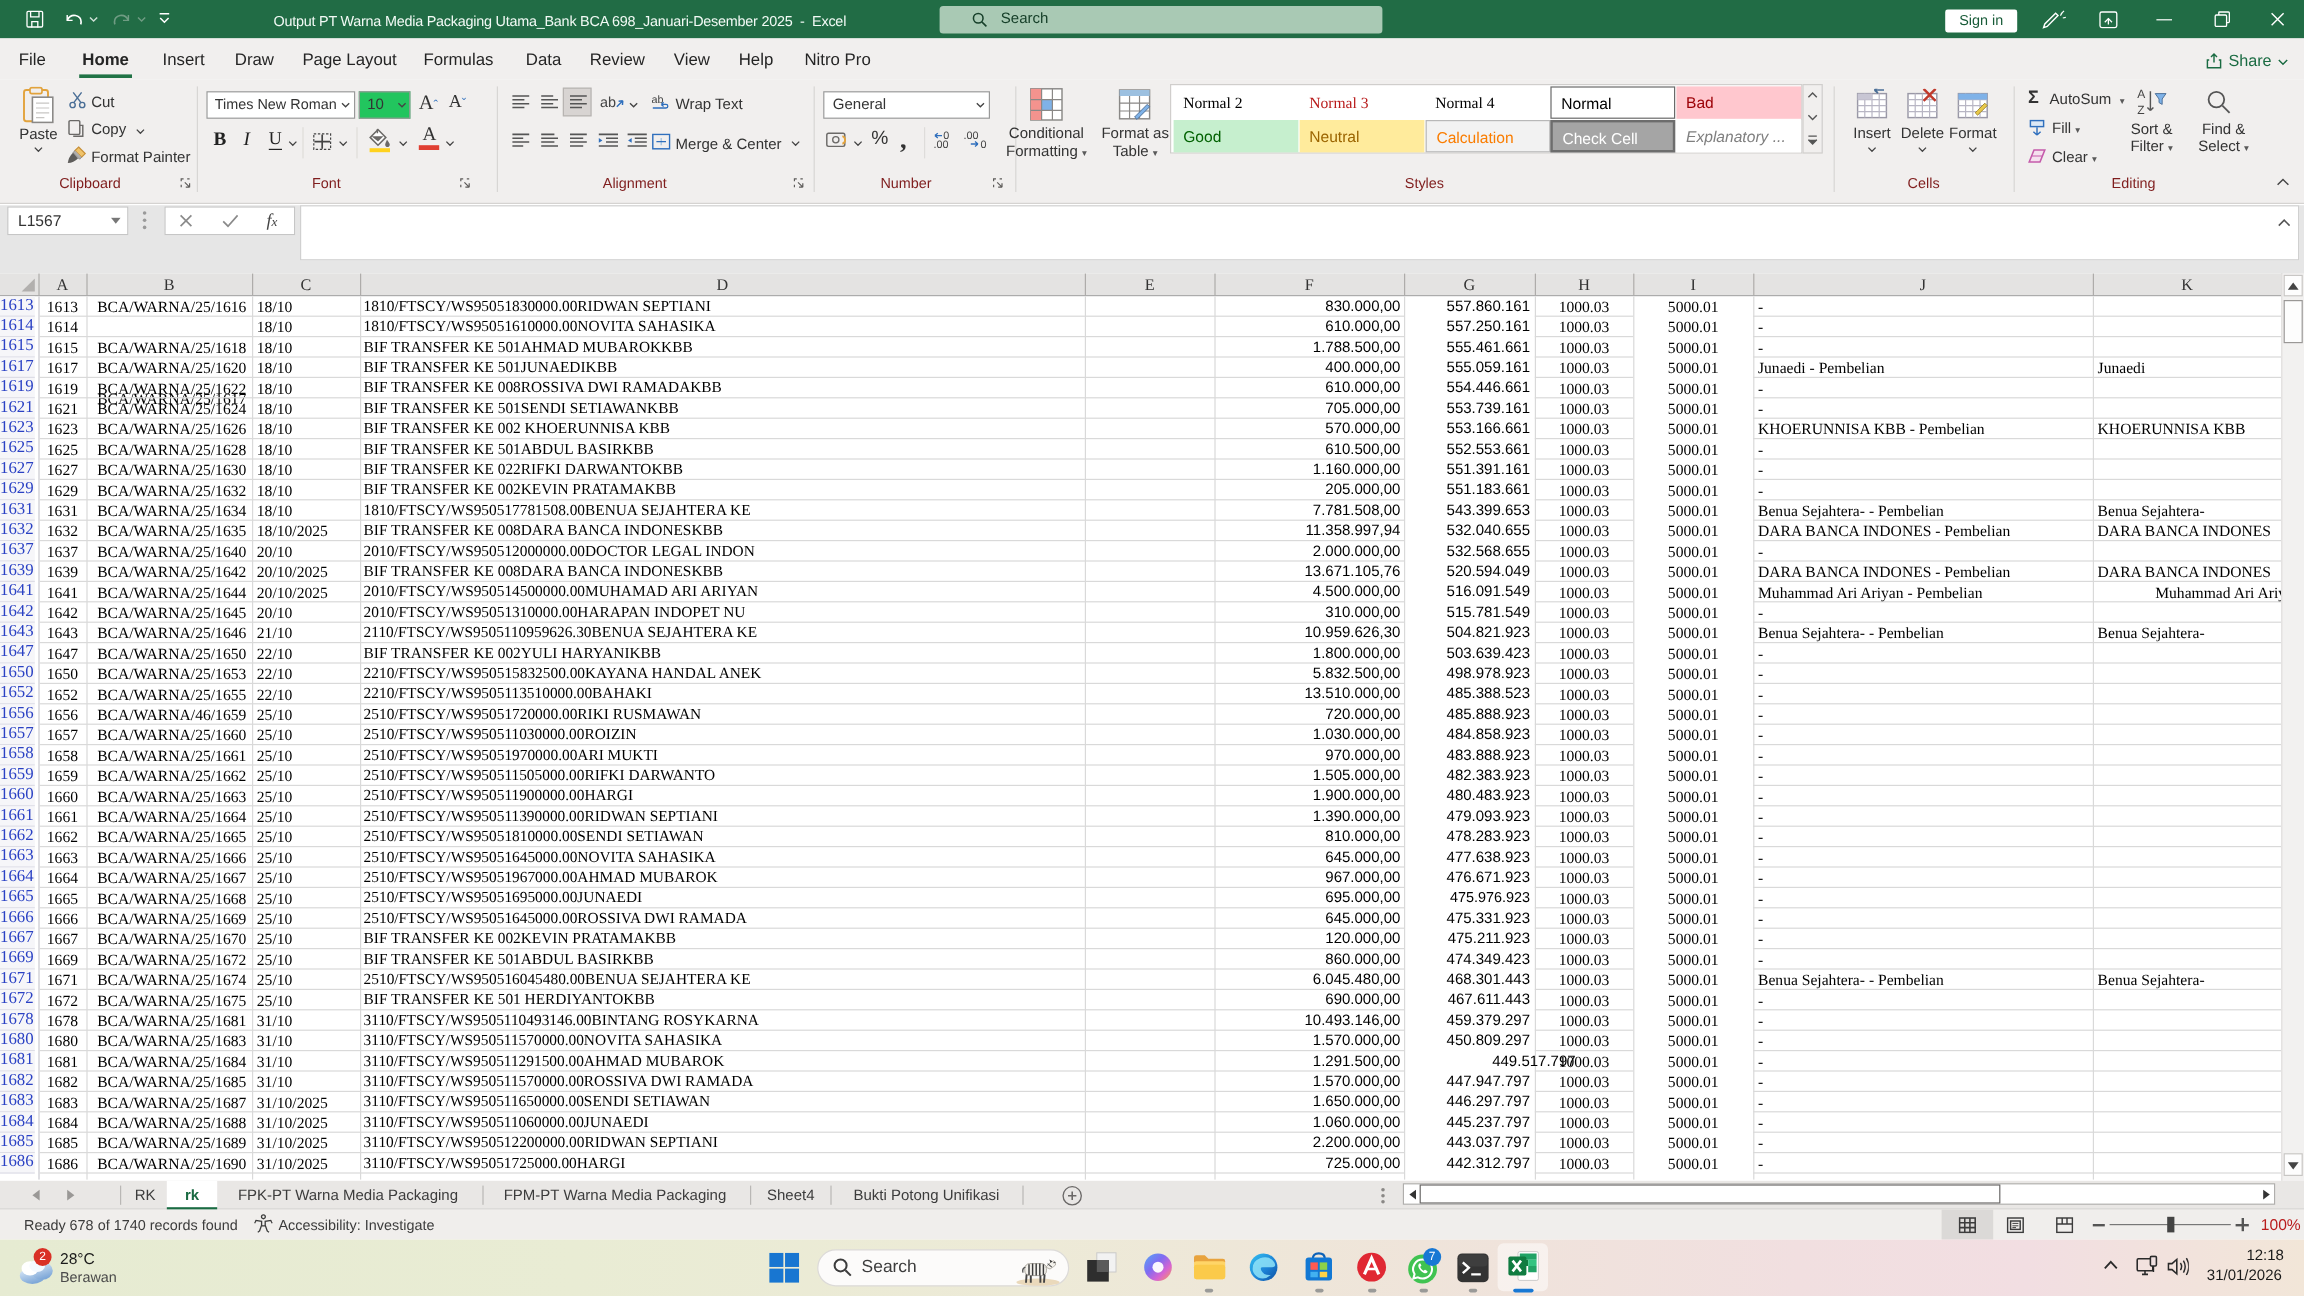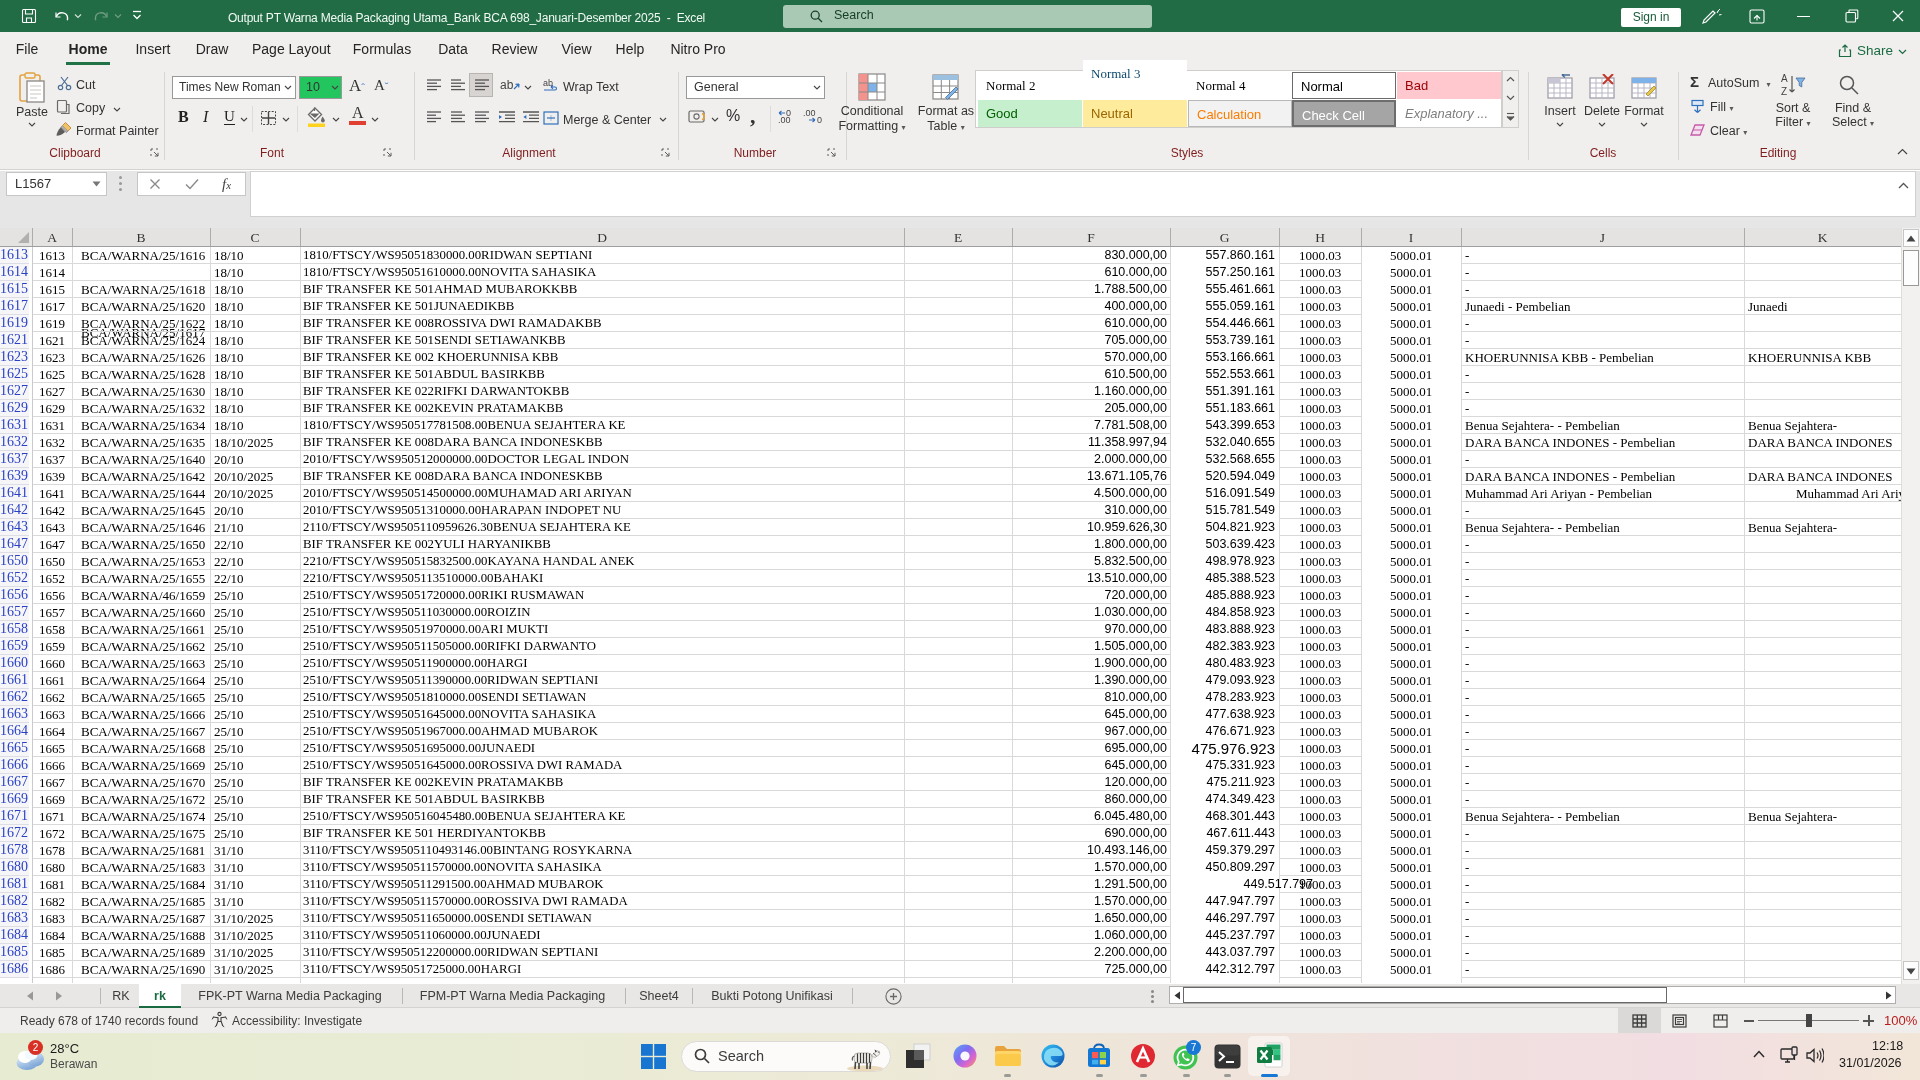--- a/index.html
+++ b/index.html
@@ -287,21 +287,21 @@
 <div class="rbtxt" style="left:829px;top:104px;width:86px;text-align:center;font-size:12.5px;line-height:15px">Conditional<br>Formatting <span class="dd">▾</span></div>
 <svg class="ab" style="left:931px;top:72px" width="30" height="30" viewBox="0 0 30 30" fill="none">
     <rect x="2" y="3" width="25" height="24" stroke="#8a8886" stroke-width="1.2" fill="#fff"></rect>
     <rect x="2" y="3" width="25" height="5" fill="#9cc0e0"></rect>
     <path d="M10.3 8 L10.3 27 M18.6 8 L18.6 27 M2 14 L27 14 M2 20.5 L27 20.5" stroke="#8a8886" stroke-width="1"></path>
     <path d="M27 17 L19 25 L16.5 27.5 L14.5 25.5 L17 23 L25 15 Z" fill="#7fb2e8" stroke="#4a6e96" stroke-width="0.8"></path>
   </svg>
 <div class="rbtxt" style="left:908px;top:104px;width:76px;text-align:center;font-size:12.5px;line-height:15px">Format as<br>Table <span class="dd">▾</span></div>
 <div class="ab" style="left:975px;top:70px;width:527px;height:58px;background:#fff;border:1px solid #d0cecc"></div>
 <div class="chip ser" style="left:978px;top:72px;width:104px;height:27px;background:#fff;color:#000;">Normal 2</div>
-<div class="chip ser" style="left:1083px;top:60px;width:104px;height:27px;background:#fff;color:#0c4a6e;">Normal 3</div>
+<div class="chip ser" style="left:1083px;top:72px;width:104px;height:27px;background:#fff;color:#b91c1c;">Normal 3</div>
 <div class="chip ser" style="left:1188px;top:72px;width:104px;height:27px;background:#fff;color:#000;">Normal 4</div>
 <div class="chip" style="left:1292px;top:72px;width:104px;height:27px;background:#fff;color:#000;border:1px solid #6a6a6a;">Normal</div>
 <div class="chip" style="left:1397px;top:72px;width:104px;height:27px;background:#ffc7ce;color:#9c0006;">Bad</div>
 <div class="chip" style="left:978px;top:100px;width:104px;height:27px;background:#c6efce;color:#006100;">Good</div>
 <div class="chip" style="left:1083px;top:100px;width:104px;height:27px;background:#ffeb9c;color:#9c6500;">Neutral</div>
 <div class="chip" style="left:1188px;top:100px;width:104px;height:27px;background:#f2f2f2;color:#fa7d00;border:1px solid #b8b8b8;">Calculation</div>
 <div class="chip" style="left:1292px;top:100px;width:104px;height:27px;background:#a5a5a5;color:#fff;border:2px solid #6d6d6d;">Check Cell</div>
 <div class="chip" style="left:1397px;top:100px;width:104px;height:27px;background:#fff;color:#7f7f7f;font-style:italic;">Explanatory ...</div>
 <div class="ab" style="left:1502px;top:70px;width:17px;height:58px;background:#f1efee;border:1px solid #d0cecc"></div>
 <svg class="ab" style="left:1506px;top:76px" width="9" height="6" viewBox="0 0 9 6" fill="none" stroke="#555" stroke-width="1.2">
@@ -810,21 +810,21 @@
 <div class="cell ser" style="left:1465px;top:723px;width:279px;height:17px;line-height:17px;">-</div>
 <div class="rhd" style="left:0;top:740px;width:29px;height:17px;line-height:16px">1665</div>
 <div class="hl" style="left:33px;top:756px;width:1137px"></div>
 <div class="hl" style="left:1279px;top:756px;width:82px"></div>
 <div class="hl" style="left:1461px;top:756px;width:440px"></div>
 <div class="cell ser" style="left:32px;top:740px;width:40px;text-align:center;height:17px;line-height:17px;">1665</div>
 <div class="cell ser" style="left:81px;top:740px;width:129px;height:17px;line-height:17px;">BCA/WARNA/25/1668</div>
 <div class="cell ser" style="left:214px;top:740px;width:86px;height:17px;line-height:17px;">25/10</div>
 <div class="cell ser" style="left:303px;top:740px;width:601px;height:17px;line-height:17px;font-size:12.8px">2510/FTSCY/WS95051695000.00JUNAEDI</div>
 <div class="cell" style="left:1012px;top:740px;width:155px;text-align:right;height:17px;line-height:17px;font-size:12.5px">695.000,00</div>
-<div class="cell" style="left:1170px;top:740px;width:105px;text-align:right;height:17px;line-height:17px;font-size:15px">475.976.923</div>
+<div class="cell" style="left:1170px;top:740px;width:105px;text-align:right;height:17px;line-height:17px;font-size:12px">475.976.923</div>
 <div class="cell ser" style="left:1279px;top:740px;width:82px;text-align:center;height:17px;line-height:17px;">1000.03</div>
 <div class="cell ser" style="left:1361px;top:740px;width:100px;text-align:center;height:17px;line-height:17px;">5000.01</div>
 <div class="cell ser" style="left:1465px;top:740px;width:279px;height:17px;line-height:17px;">-</div>
 <div class="rhd" style="left:0;top:757px;width:29px;height:17px;line-height:16px">1666</div>
 <div class="hl" style="left:33px;top:773px;width:1137px"></div>
 <div class="hl" style="left:1279px;top:773px;width:82px"></div>
 <div class="hl" style="left:1461px;top:773px;width:440px"></div>
 <div class="cell ser" style="left:32px;top:757px;width:40px;text-align:center;height:17px;line-height:17px;">1666</div>
 <div class="cell ser" style="left:81px;top:757px;width:129px;height:17px;line-height:17px;">BCA/WARNA/25/1669</div>
 <div class="cell ser" style="left:214px;top:757px;width:86px;height:17px;line-height:17px;">25/10</div>

